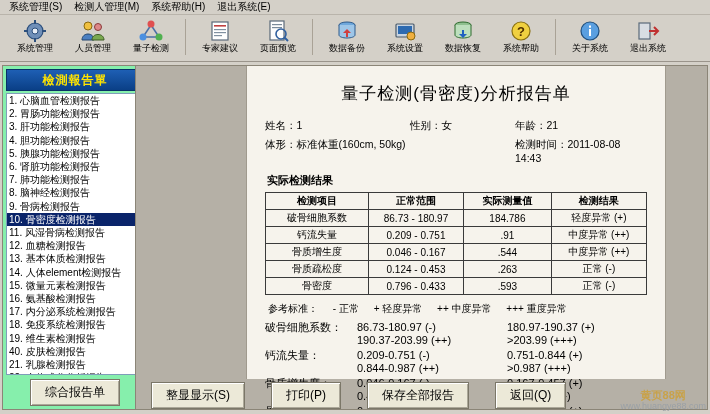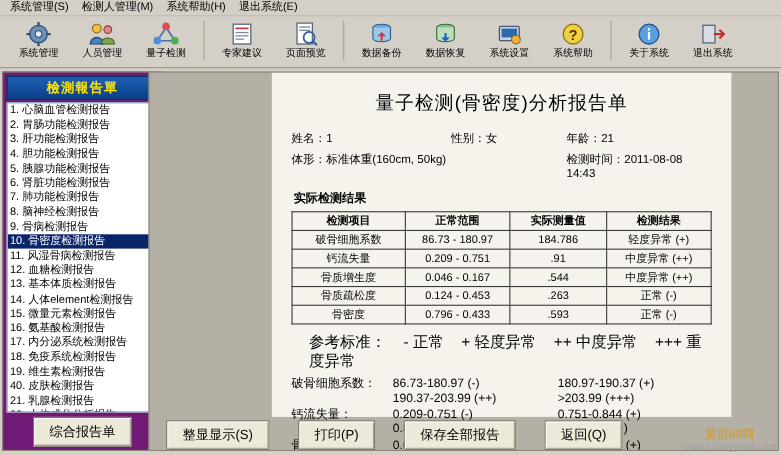--- a/index.html
+++ b/index.html
@@ -30,21 +30,21 @@
   .tbtn .ico { height:25px; display:flex; align-items:center; justify-content:center; }
   .tbtn .lbl { font-size:9px; color:#000; line-height:11px; white-space:nowrap; }
   .tsep { width:1px; height:36px; background:#a9a296; margin:2px 5px 0 5px; }
 
   
   .body { position:absolute; top:63px; left:0; width:710px; height:351px; }
 
   
   .leftpane {
     position:absolute; left:2px; top:2px; width:146px; height:345px;
-    background:#701a75; border:1px solid #8b8577;
+    background:#86efac; border:1px solid #8b8577;
     display:flex; flex-direction:column;
   }
   .lp-title {
     height:22px; margin:3px 3px 2px 3px;
     background:linear-gradient(#1e5fb4,#0a3f86);
     color:#ffe400; font-size:12px; font-weight:bold;
     display:flex; align-items:center; justify-content:center;
     letter-spacing:1px; border:1px solid #073066;
   }
   .lp-list { flex:1; margin:0 3px; background:#fff; border:1px solid #7f9db9; overflow:hidden; }
@@ -76,21 +76,21 @@
   .idrow .c1 { width:145px; }
   .idrow .c2 { width:105px; }
   .idrow .c3 { flex:1; }
 
   .sect { font-size:11px; font-weight:bold; margin:9px 0 4px 2px; }
 
   table.res { width:100%; border-collapse:collapse; font-size:10px; }
   table.res th, table.res td { border:1px solid #3a3a3a; padding:1px 2px; text-align:center; height:15px; }
   table.res th { font-weight:bold; }
 
-  .legend { font-size:14px; margin:7px 0 5px 16px; }
+  .legend { font-size:10px; margin:7px 0 5px 3px; }
   .legend span { margin-right:12px; }
 
   .stdrow { display:flex; font-size:11px; line-height:13px; margin-bottom:2px; }
   .stdrow .nm { width:92px; }
   .stdrow .v1 { width:150px; }
   .stdrow .v2 { flex:1; }
   .stdrow .stack div { line-height:13px; }
 
   
   .btnbar {
@@ -195,37 +195,37 @@
             <path d="M4 6v10c0 1.7 3.6 3 8 3s8-1.3 8-3V6" fill="#9ec6e8" stroke="#2c5a8c" stroke-width="1"></path>
             <path d="M12 10l4 4h-3v4h-2v-4H8z" fill="#d04040"></path>
           </svg>
       </div>
       <div class="lbl">数据备份</div>
     </div>
 
     <div class="tbtn">
       <div class="ico">
         <svg width="24" height="24" viewBox="0 0 24 24">
+            <rect x="3" y="5" width="18" height="13" rx="1" fill="#c9d4e0" stroke="#4a5a6a" stroke-width="1.2"></rect>
+            <rect x="5" y="7" width="14" height="8" fill="#2d6ab0"></rect>
+            <circle cx="18" cy="17" r="4" fill="#f0b040" stroke="#8a6a10" stroke-width="1"></circle>
+          </svg>
+      </div>
+      <div class="lbl">系统设置</div>
+    </div>
+
+    <div class="tbtn">
+      <div class="ico">
+        <svg width="24" height="24" viewBox="0 0 24 24">
             <ellipse cx="12" cy="6" rx="8" ry="3" fill="#8fc08f" stroke="#2c6a2c" stroke-width="1"></ellipse>
             <path d="M4 6v10c0 1.7 3.6 3 8 3s8-1.3 8-3V6" fill="#bddfbd" stroke="#2c6a2c" stroke-width="1"></path>
             <path d="M12 19l-4-4h3v-4h2v4h3z" fill="#2060c0"></path>
           </svg>
       </div>
       <div class="lbl">数据恢复</div>
-    </div>
-
-    <div class="tbtn">
-      <div class="ico">
-        <svg width="24" height="24" viewBox="0 0 24 24">
-            <rect x="3" y="5" width="18" height="13" rx="1" fill="#c9d4e0" stroke="#4a5a6a" stroke-width="1.2"></rect>
-            <rect x="5" y="7" width="14" height="8" fill="#2d6ab0"></rect>
-            <circle cx="18" cy="17" r="4" fill="#f0b040" stroke="#8a6a10" stroke-width="1"></circle>
-          </svg>
-      </div>
-      <div class="lbl">系统设置</div>
     </div>
 
     <div class="tbtn">
       <div class="ico">
         <svg width="24" height="24" viewBox="0 0 24 24">
             <circle cx="12" cy="12" r="9" fill="#f0d040" stroke="#8a7010" stroke-width="1.2"></circle>
             <text x="12" y="17" font-size="13" font-family="Liberation Sans" text-anchor="middle" fill="#503000" font-weight="bold">?</text>
           </svg>
       </div>
       <div class="lbl">系统帮助</div>

